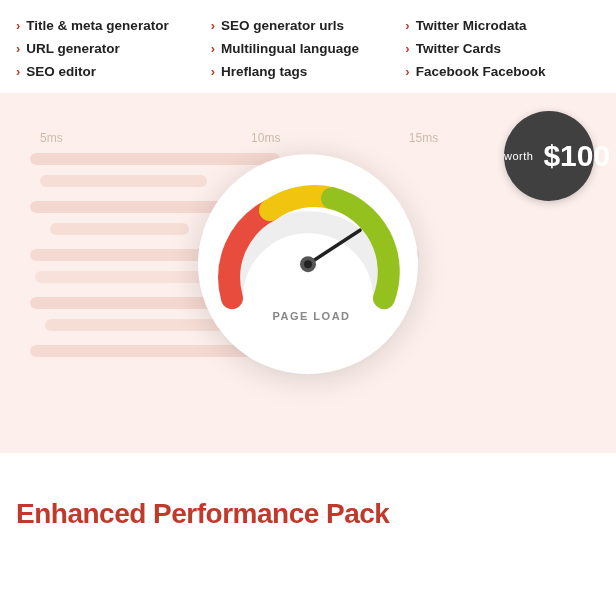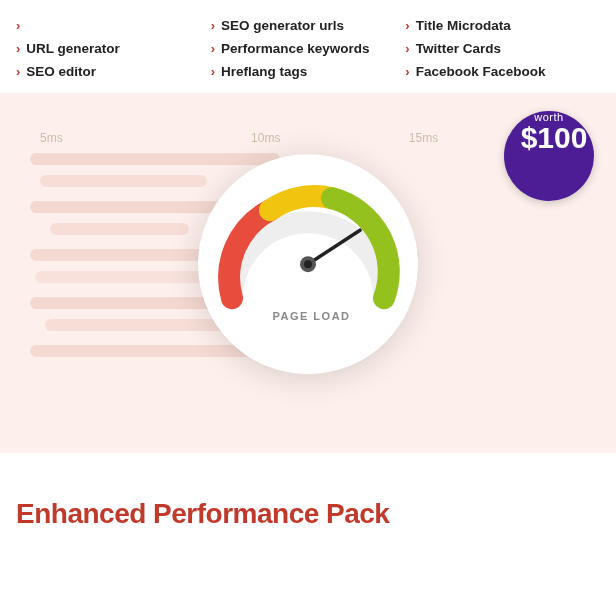--- a/index.html
+++ b/index.html
@@ -51,27 +51,27 @@
       justify-content: space-between;
       font-size: 12px;
       color: #cba;
     }
 
     
     .worth-badge {
       position: absolute;
       top: 18px;
       right: 22px;
-      background: #4c1d95;
+      background: #404040;
       color: white;
       border-radius: 50%;
       width: 90px;
       height: 90px;
       display: flex;
-      flex-direction: column;
+      flex-direction: row;
       align-items: center;
       justify-content: flex-start;
       font-weight: 700;
       z-index: 10;
       box-shadow: 0 2px 8px rgba(0,0,0,0.2);
     }
     .worth-badge .worth-text {
       font-size: 11px;
       font-weight: 400;
       letter-spacing: 0.5px;
@@ -129,37 +129,38 @@
       left: 14px;
     }
   </style>
 </head>
 <body>
 
 <div class="feature-list">
 
   <div class="feature-item">
     <span class="chevron">›</span>
+    <span>Title &amp; meta generator</span>
   </div>
   <div class="feature-item">
     <span class="chevron">›</span>
     <span>SEO generator urls</span>
   </div>
   <div class="feature-item">
     <span class="chevron">›</span>
-    <span>Title Microdata</span>
+    <span>Twitter Microdata</span>
   </div>
 
   <div class="feature-item">
     <span class="chevron">›</span>
     <span>URL generator</span>
   </div>
   <div class="feature-item">
     <span class="chevron">›</span>
-    <span>Performance keywords</span>
+    <span>Multilingual language</span>
   </div>
   <div class="feature-item">
     <span class="chevron">›</span>
     <span>Twitter Cards</span>
   </div>
 
   <div class="feature-item">
     <span class="chevron">›</span>
     <span>SEO editor</span>
   </div>

